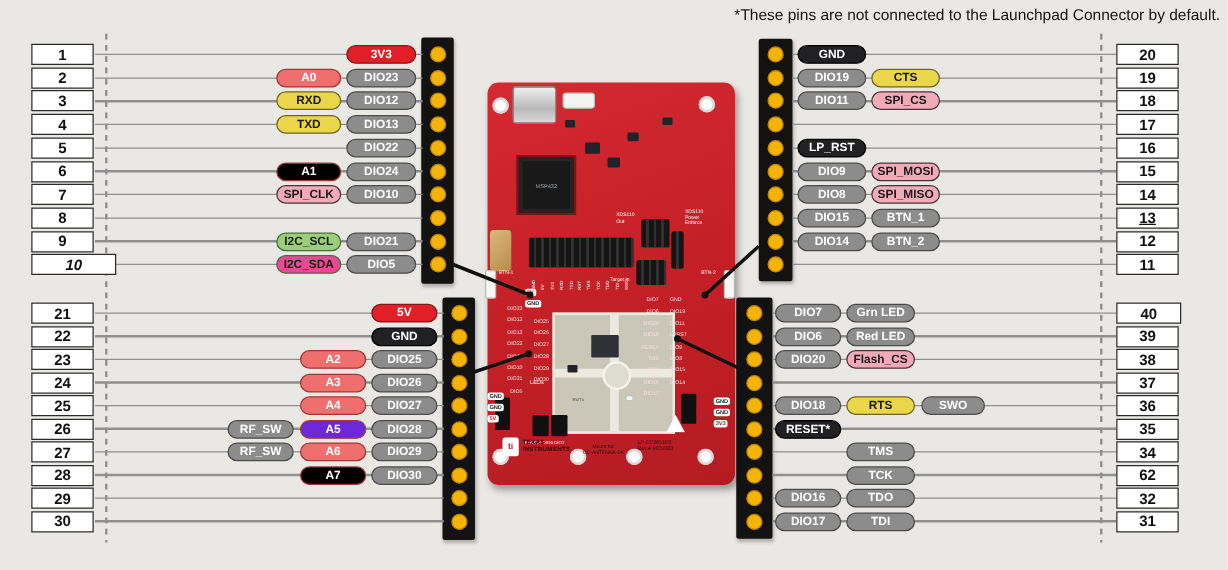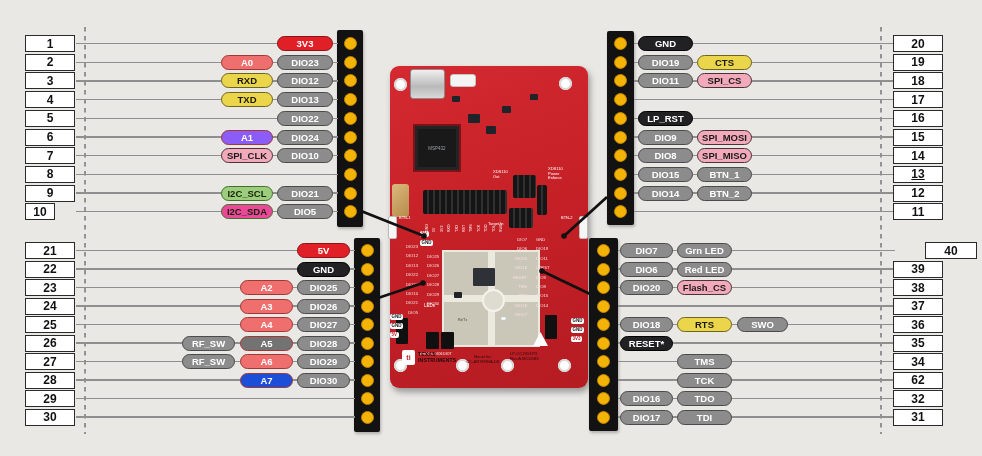--- a/index.html
+++ b/index.html
@@ -50,20 +50,21 @@
   .ti-bug{position:absolute;left:12px;top:284px;width:13px;height:15px;background:#fff;border-radius:2px;
        color:#c41f26;font-size:7px;font-weight:bold;display:flex;align-items:center;justify-content:center;}
   .brand{position:absolute;left:28px;top:286px;font-size:5px;line-height:5.5px;color:#20090a;font-weight:bold;letter-spacing:.2px;}
   .btext{position:absolute;font-size:4px;line-height:4.8px;color:#2a0d0e;text-align:center;}
 </style>
 </head>
 <body>
 
 <div id="canvas">
 
+  <div id="note">*These pins are not connected to the Launchpad Connector by default.</div>
 
   <div id="board">
     <div class="hole" style="left:4px;top:12px"></div>
     <div class="hole" style="left:169px;top:11px"></div>
     <div class="hole" style="left:4px;top:293px"></div>
     <div class="hole" style="left:66px;top:293px"></div>
     <div class="hole" style="left:111px;top:293px"></div>
     <div class="hole" style="left:168px;top:293px"></div>
 
     <div class="usb"></div>
@@ -215,37 +216,37 @@
     <div class="dot" style="left: 343.5px; top: 93.1px;"></div>
     <div class="pill" style="left: 221px; top: 92.1px; width: 52px; background: rgb(234, 213, 75); border-color: rgb(109, 100, 32); color: rgb(25, 25, 15);">TXD</div>
     <div class="pill" style="left: 277px; top: 92.1px; width: 56px; background: rgb(140, 140, 140); border-color: rgb(75, 75, 75); color: rgb(255, 255, 255);">DIO13</div>
     <div class="lead" style="left: 76px; top: 117.6px; width: 262px;"></div>
     <div class="pin-box" style="left: 25px; top: 109.8px; width: 50px;">5</div>
     <div class="dot" style="left: 343.5px; top: 111.8px;"></div>
     <div class="pill" style="left: 277px; top: 110.8px; width: 56px; background: rgb(140, 140, 140); border-color: rgb(75, 75, 75); color: rgb(255, 255, 255);">DIO22</div>
     <div class="lead" style="left: 76px; top: 136.3px; width: 262px;"></div>
     <div class="pin-box" style="left: 25px; top: 128.5px; width: 50px;">6</div>
     <div class="dot" style="left: 343.5px; top: 130.5px;"></div>
-    <div class="pill" style="left: 221px; top: 129.5px; width: 52px; background: #8b5cf6; border-color: rgb(160, 56, 53); color: rgb(255, 255, 255);">A1</div>
+    <div class="pill" style="left: 221px; top: 129.5px; width: 52px; background: #000000; border-color: rgb(160, 56, 53); color: rgb(255, 255, 255);">A1</div>
     <div class="pill" style="left: 277px; top: 129.5px; width: 56px; background: rgb(140, 140, 140); border-color: rgb(75, 75, 75); color: rgb(255, 255, 255);">DIO24</div>
     <div class="lead" style="left: 76px; top: 155px; width: 262px;"></div>
     <div class="pin-box" style="left: 25px; top: 147.2px; width: 50px;">7</div>
     <div class="dot" style="left: 343.5px; top: 149.2px;"></div>
     <div class="pill" style="left: 221px; top: 148.2px; width: 52px; background: rgb(242, 170, 187); border-color: rgb(74, 51, 56); color: rgb(26, 26, 26);">SPI_CLK</div>
     <div class="pill" style="left: 277px; top: 148.2px; width: 56px; background: rgb(140, 140, 140); border-color: rgb(75, 75, 75); color: rgb(255, 255, 255);">DIO10</div>
     <div class="lead" style="left: 76px; top: 173.8px; width: 262px;"></div>
     <div class="pin-box" style="left: 25px; top: 165.9px; width: 50px;">8</div>
     <div class="dot" style="left: 343.5px; top: 167.9px;"></div>
     <div class="lead" style="left: 76px; top: 192.4px; width: 262px;"></div>
     <div class="pin-box" style="left: 25px; top: 184.6px; width: 50px;">9</div>
     <div class="dot" style="left: 343.5px; top: 186.6px;"></div>
     <div class="pill" style="left: 221px; top: 185.6px; width: 52px; background: rgb(156, 205, 125); border-color: rgb(68, 112, 44); color: rgb(20, 36, 8);">I2C_SCL</div>
     <div class="pill" style="left: 277px; top: 185.6px; width: 56px; background: rgb(140, 140, 140); border-color: rgb(75, 75, 75); color: rgb(255, 255, 255);">DIO21</div>
     <div class="lead" style="left: 76px; top: 211.1px; width: 262px;"></div>
-    <div class="pin-box" style="left: 25px; top: 203.3px; width: 30px;">10</div>
+    <div class="pin-box" style="left: 25px; top: 203.3px; width: 68px; font-style: italic;">10</div>
     <div class="dot" style="left: 343.5px; top: 205.3px;"></div>
     <div class="pill" style="left: 221px; top: 204.3px; width: 52px; background: #ec4899; border-color: rgb(68, 112, 44); color: rgb(20, 36, 8);">I2C_SDA</div>
     <div class="pill" style="left: 277px; top: 204.3px; width: 56px; background: rgb(140, 140, 140); border-color: rgb(75, 75, 75); color: rgb(255, 255, 255);">DIO5</div>
     <div class="strip" style="left: 354px; top: 238px; width: 26px; height: 194px;"></div>
     <div class="lead" style="left: 76px; top: 249.8px; width: 279px;"></div>
     <div class="pin-box" style="left: 25px; top: 242px; width: 50px;">21</div>
     <div class="dot" style="left: 360.5px; top: 244px;"></div>
     <div class="pill" style="left: 297px; top: 243px; width: 53px; background: rgb(224, 31, 38); border-color: rgb(142, 18, 22); color: rgb(255, 255, 255);">5V</div>
     <div class="lead" style="left: 76px; top: 268.4px; width: 279px;"></div>
     <div class="pin-box" style="left: 25px; top: 260.5px; width: 50px;">22</div>
@@ -263,32 +264,32 @@
     <div class="pill" style="left: 297px; top: 298.5px; width: 53px; background: rgb(140, 140, 140); border-color: rgb(75, 75, 75); color: rgb(255, 255, 255);">DIO26</div>
     <div class="lead" style="left: 76px; top: 323.9px; width: 279px;"></div>
     <div class="pin-box" style="left: 25px; top: 316px; width: 50px;">25</div>
     <div class="dot" style="left: 360.5px; top: 318px;"></div>
     <div class="pill" style="left: 240px; top: 317px; width: 53px; background: rgb(238, 111, 109); border-color: rgb(160, 56, 53); color: rgb(255, 255, 255);">A4</div>
     <div class="pill" style="left: 297px; top: 317px; width: 53px; background: rgb(140, 140, 140); border-color: rgb(75, 75, 75); color: rgb(255, 255, 255);">DIO27</div>
     <div class="lead" style="left: 76px; top: 342.4px; width: 279px;"></div>
     <div class="pin-box" style="left: 25px; top: 334.5px; width: 50px;">26</div>
     <div class="dot" style="left: 360.5px; top: 336.5px;"></div>
     <div class="pill" style="left: 182px; top: 335.5px; width: 53px; background: rgb(140, 140, 140); border-color: rgb(75, 75, 75); color: rgb(255, 255, 255);">RF_SW</div>
-    <div class="pill" style="left: 240px; top: 335.5px; width: 53px; background: #737373; border-color: rgb(160, 56, 53); color: rgb(255, 255, 255);">A5</div>
+    <div class="pill" style="left: 240px; top: 335.5px; width: 53px; background: #6d28d9; border-color: rgb(160, 56, 53); color: rgb(255, 255, 255);">A5</div>
     <div class="pill" style="left: 297px; top: 335.5px; width: 53px; background: rgb(140, 140, 140); border-color: rgb(75, 75, 75); color: rgb(255, 255, 255);">DIO28</div>
     <div class="lead" style="left: 76px; top: 360.9px; width: 279px;"></div>
     <div class="pin-box" style="left: 25px; top: 353px; width: 50px;">27</div>
     <div class="dot" style="left: 360.5px; top: 355px;"></div>
     <div class="pill" style="left: 182px; top: 354px; width: 53px; background: rgb(140, 140, 140); border-color: rgb(75, 75, 75); color: rgb(255, 255, 255);">RF_SW</div>
     <div class="pill" style="left: 240px; top: 354px; width: 53px; background: rgb(238, 111, 109); border-color: rgb(160, 56, 53); color: rgb(255, 255, 255);">A6</div>
     <div class="pill" style="left: 297px; top: 354px; width: 53px; background: rgb(140, 140, 140); border-color: rgb(75, 75, 75); color: rgb(255, 255, 255);">DIO29</div>
     <div class="lead" style="left: 76px; top: 379.4px; width: 279px;"></div>
     <div class="pin-box" style="left: 25px; top: 371.5px; width: 50px;">28</div>
     <div class="dot" style="left: 360.5px; top: 373.5px;"></div>
-    <div class="pill" style="left: 240px; top: 372.5px; width: 53px; background: #1d4ed8; border-color: rgb(160, 56, 53); color: rgb(255, 255, 255);">A7</div>
+    <div class="pill" style="left: 240px; top: 372.5px; width: 53px; background: #000000; border-color: rgb(160, 56, 53); color: rgb(255, 255, 255);">A7</div>
     <div class="pill" style="left: 297px; top: 372.5px; width: 53px; background: rgb(140, 140, 140); border-color: rgb(75, 75, 75); color: rgb(255, 255, 255);">DIO30</div>
     <div class="lead" style="left: 76px; top: 397.9px; width: 279px;"></div>
     <div class="pin-box" style="left: 25px; top: 390px; width: 50px;">29</div>
     <div class="dot" style="left: 360.5px; top: 392px;"></div>
     <div class="lead" style="left: 76px; top: 416.4px; width: 279px;"></div>
     <div class="pin-box" style="left: 25px; top: 408.5px; width: 50px;">30</div>
     <div class="dot" style="left: 360.5px; top: 410.5px;"></div>
     <div class="strip" style="left: 607px; top: 31px; width: 27px; height: 194px;"></div>
     <div class="lead" style="left: 634px; top: 42.9px; width: 261px;"></div>
     <div class="pin-box" style="left: 893px; top: 35px; width: 50px;">20</div>
@@ -329,21 +330,21 @@
     <div class="lead" style="left: 634px; top: 192.4px; width: 261px;"></div>
     <div class="pin-box" style="left: 893px; top: 184.6px; width: 50px;">12</div>
     <div class="dot" style="left: 614px; top: 186.6px;"></div>
     <div class="pill" style="left: 638px; top: 185.6px; width: 55px; background: rgb(140, 140, 140); border-color: rgb(75, 75, 75); color: rgb(255, 255, 255);">DIO14</div>
     <div class="pill" style="left: 697px; top: 185.6px; width: 55px; background: rgb(140, 140, 140); border-color: rgb(75, 75, 75); color: rgb(255, 255, 255);">BTN_2</div>
     <div class="lead" style="left: 634px; top: 211.1px; width: 261px;"></div>
     <div class="pin-box" style="left: 893px; top: 203.3px; width: 50px; text-align: center;">11</div>
     <div class="dot" style="left: 614px; top: 205.3px;"></div>
     <div class="strip" style="left: 589px; top: 238px; width: 29px; height: 193px;"></div>
     <div class="lead" style="left: 618px; top: 249.8px; width: 277px;"></div>
-    <div class="pin-box" style="left: 893px; top: 242px; width: 52px; margin-left: 32px;">40</div>
+    <div class="pin-box" style="left: 893px; top: 242px; width: 52px;">40</div>
     <div class="dot" style="left: 597px; top: 244px;"></div>
     <div class="pill" style="left: 620px; top: 243px; width: 53px; background: rgb(140, 140, 140); border-color: rgb(75, 75, 75); color: rgb(255, 255, 255);">DIO7</div>
     <div class="pill" style="left: 677px; top: 243px; width: 55px; background: rgb(140, 140, 140); border-color: rgb(75, 75, 75); color: rgb(255, 255, 255);">Grn LED</div>
     <div class="lead" style="left: 618px; top: 268.4px; width: 277px;"></div>
     <div class="pin-box" style="left: 893px; top: 260.5px; width: 50px;">39</div>
     <div class="dot" style="left: 597px; top: 262.5px;"></div>
     <div class="pill" style="left: 620px; top: 261.5px; width: 53px; background: rgb(140, 140, 140); border-color: rgb(75, 75, 75); color: rgb(255, 255, 255);">DIO6</div>
     <div class="pill" style="left: 677px; top: 261.5px; width: 55px; background: rgb(140, 140, 140); border-color: rgb(75, 75, 75); color: rgb(255, 255, 255);">Red LED</div>
     <div class="lead" style="left: 618px; top: 286.9px; width: 277px;"></div>
     <div class="pin-box" style="left: 893px; top: 279px; width: 50px;">38</div>

